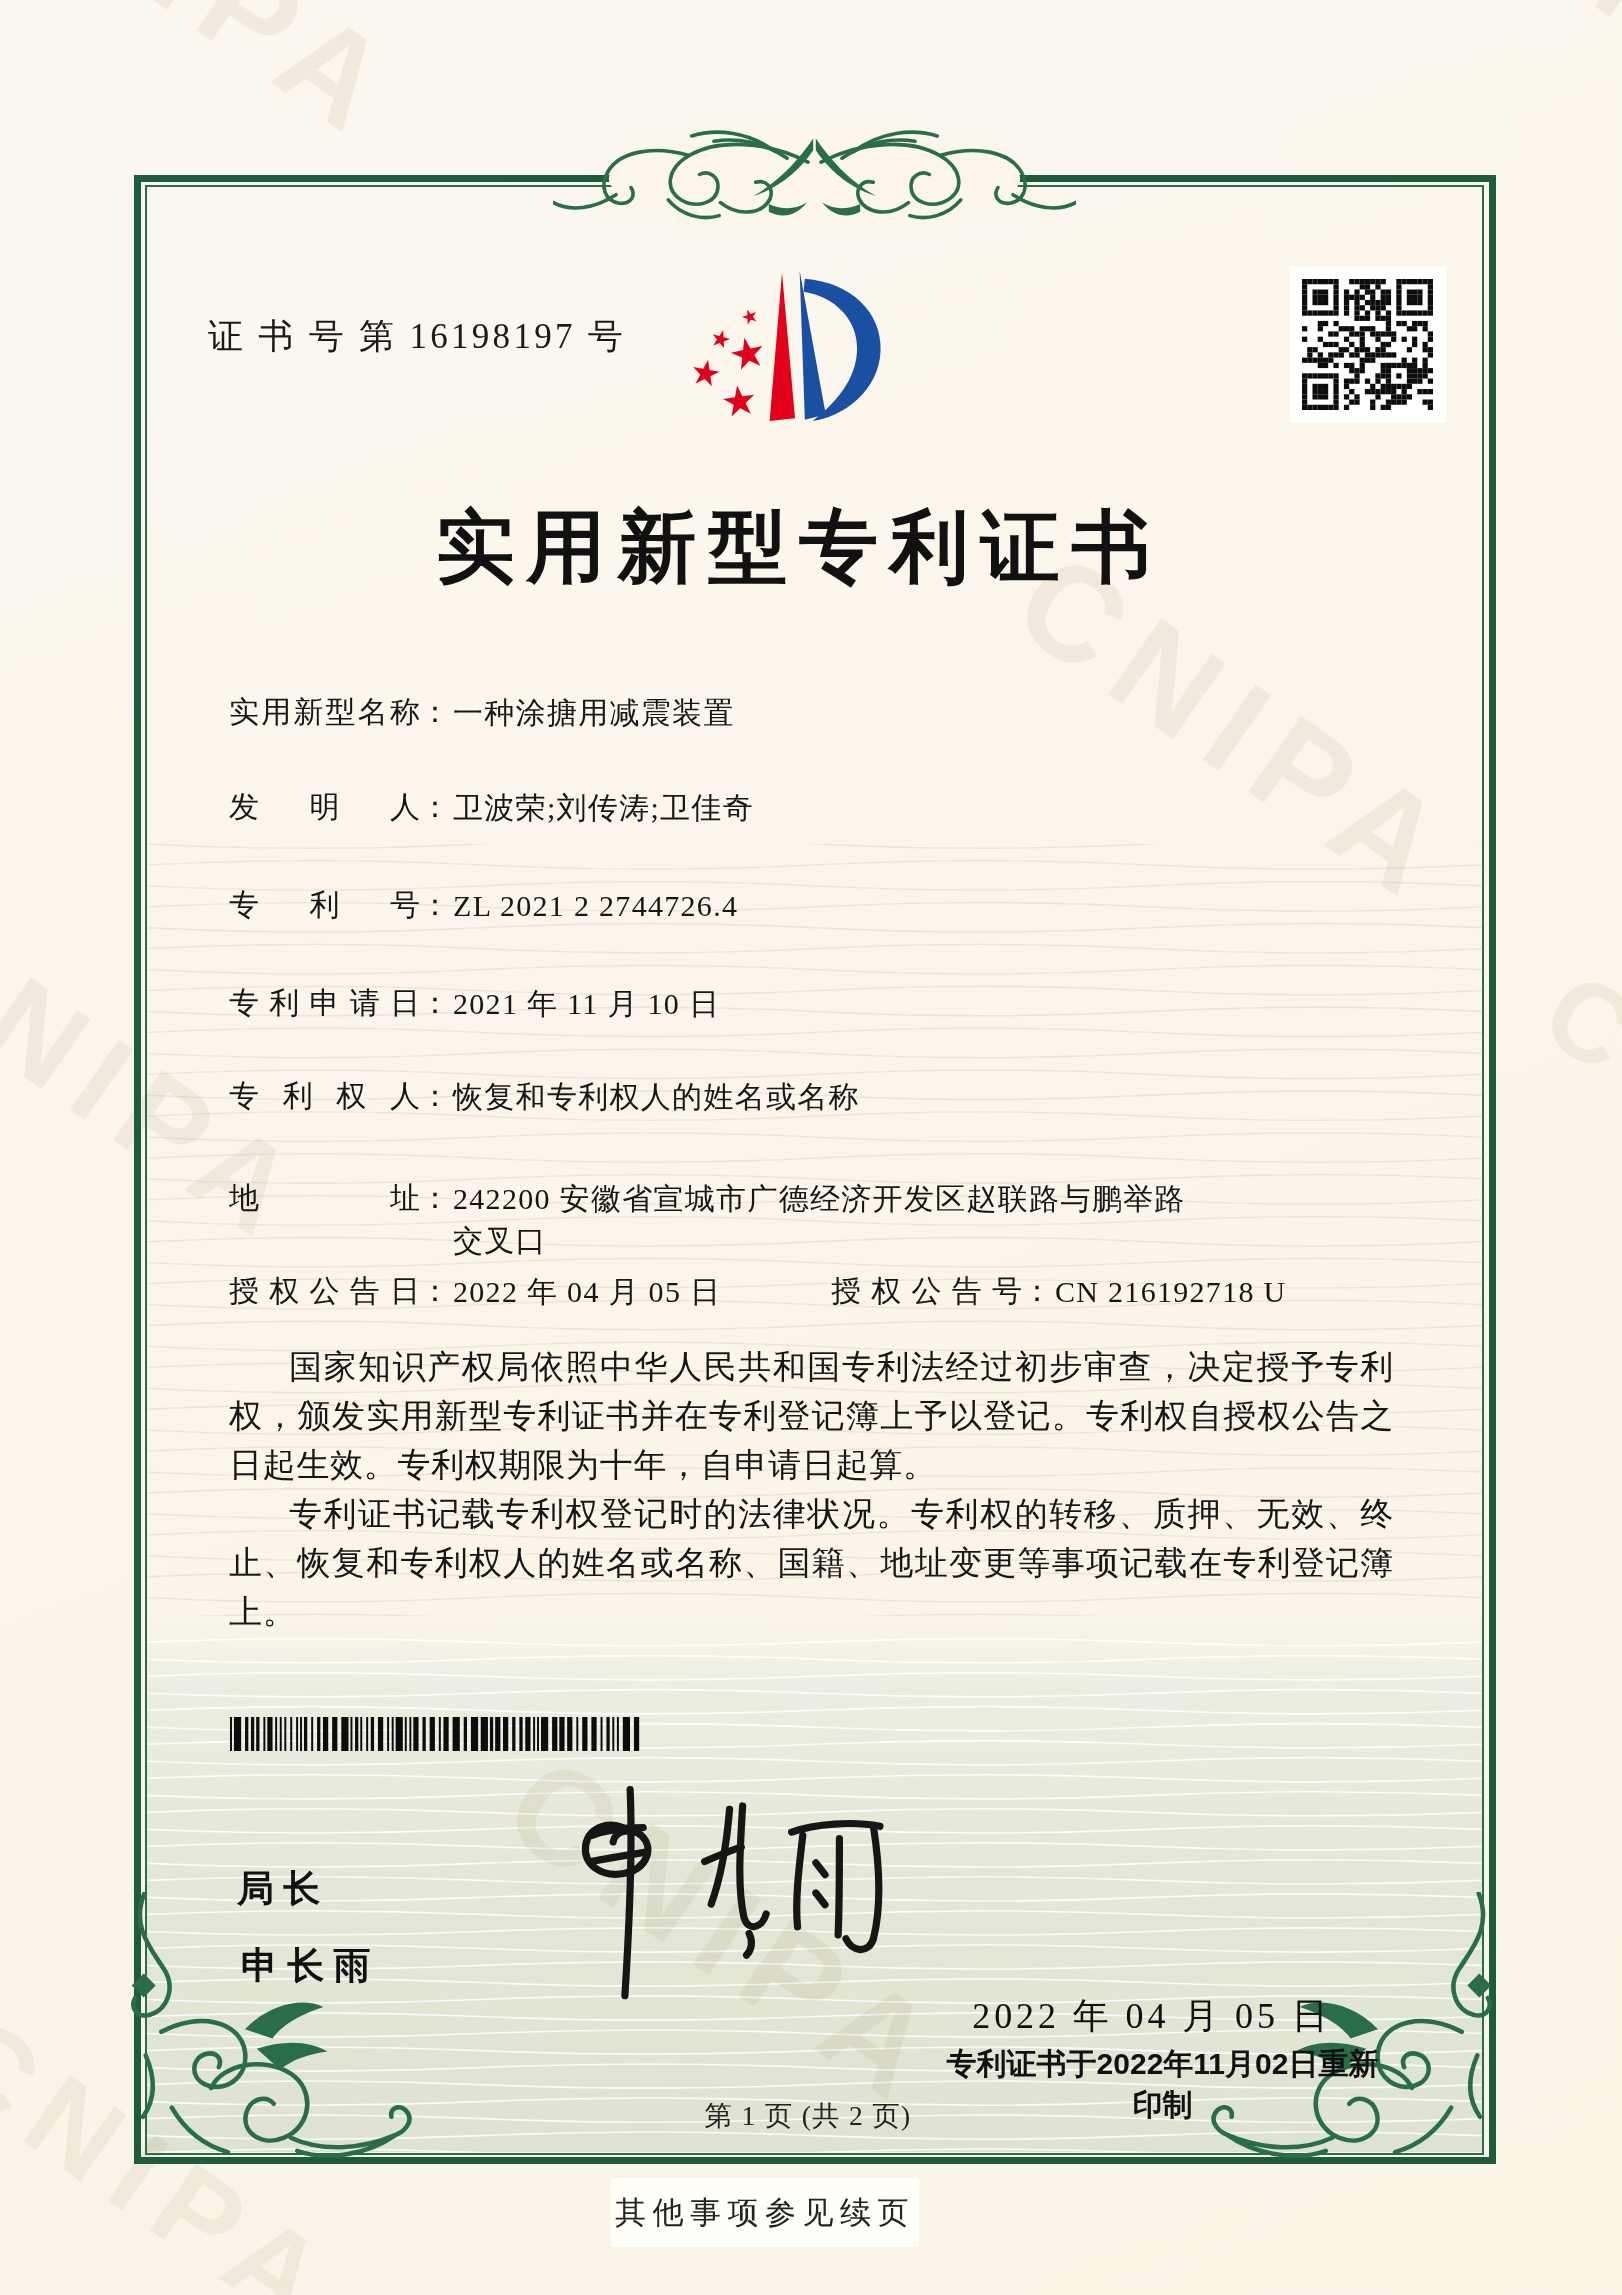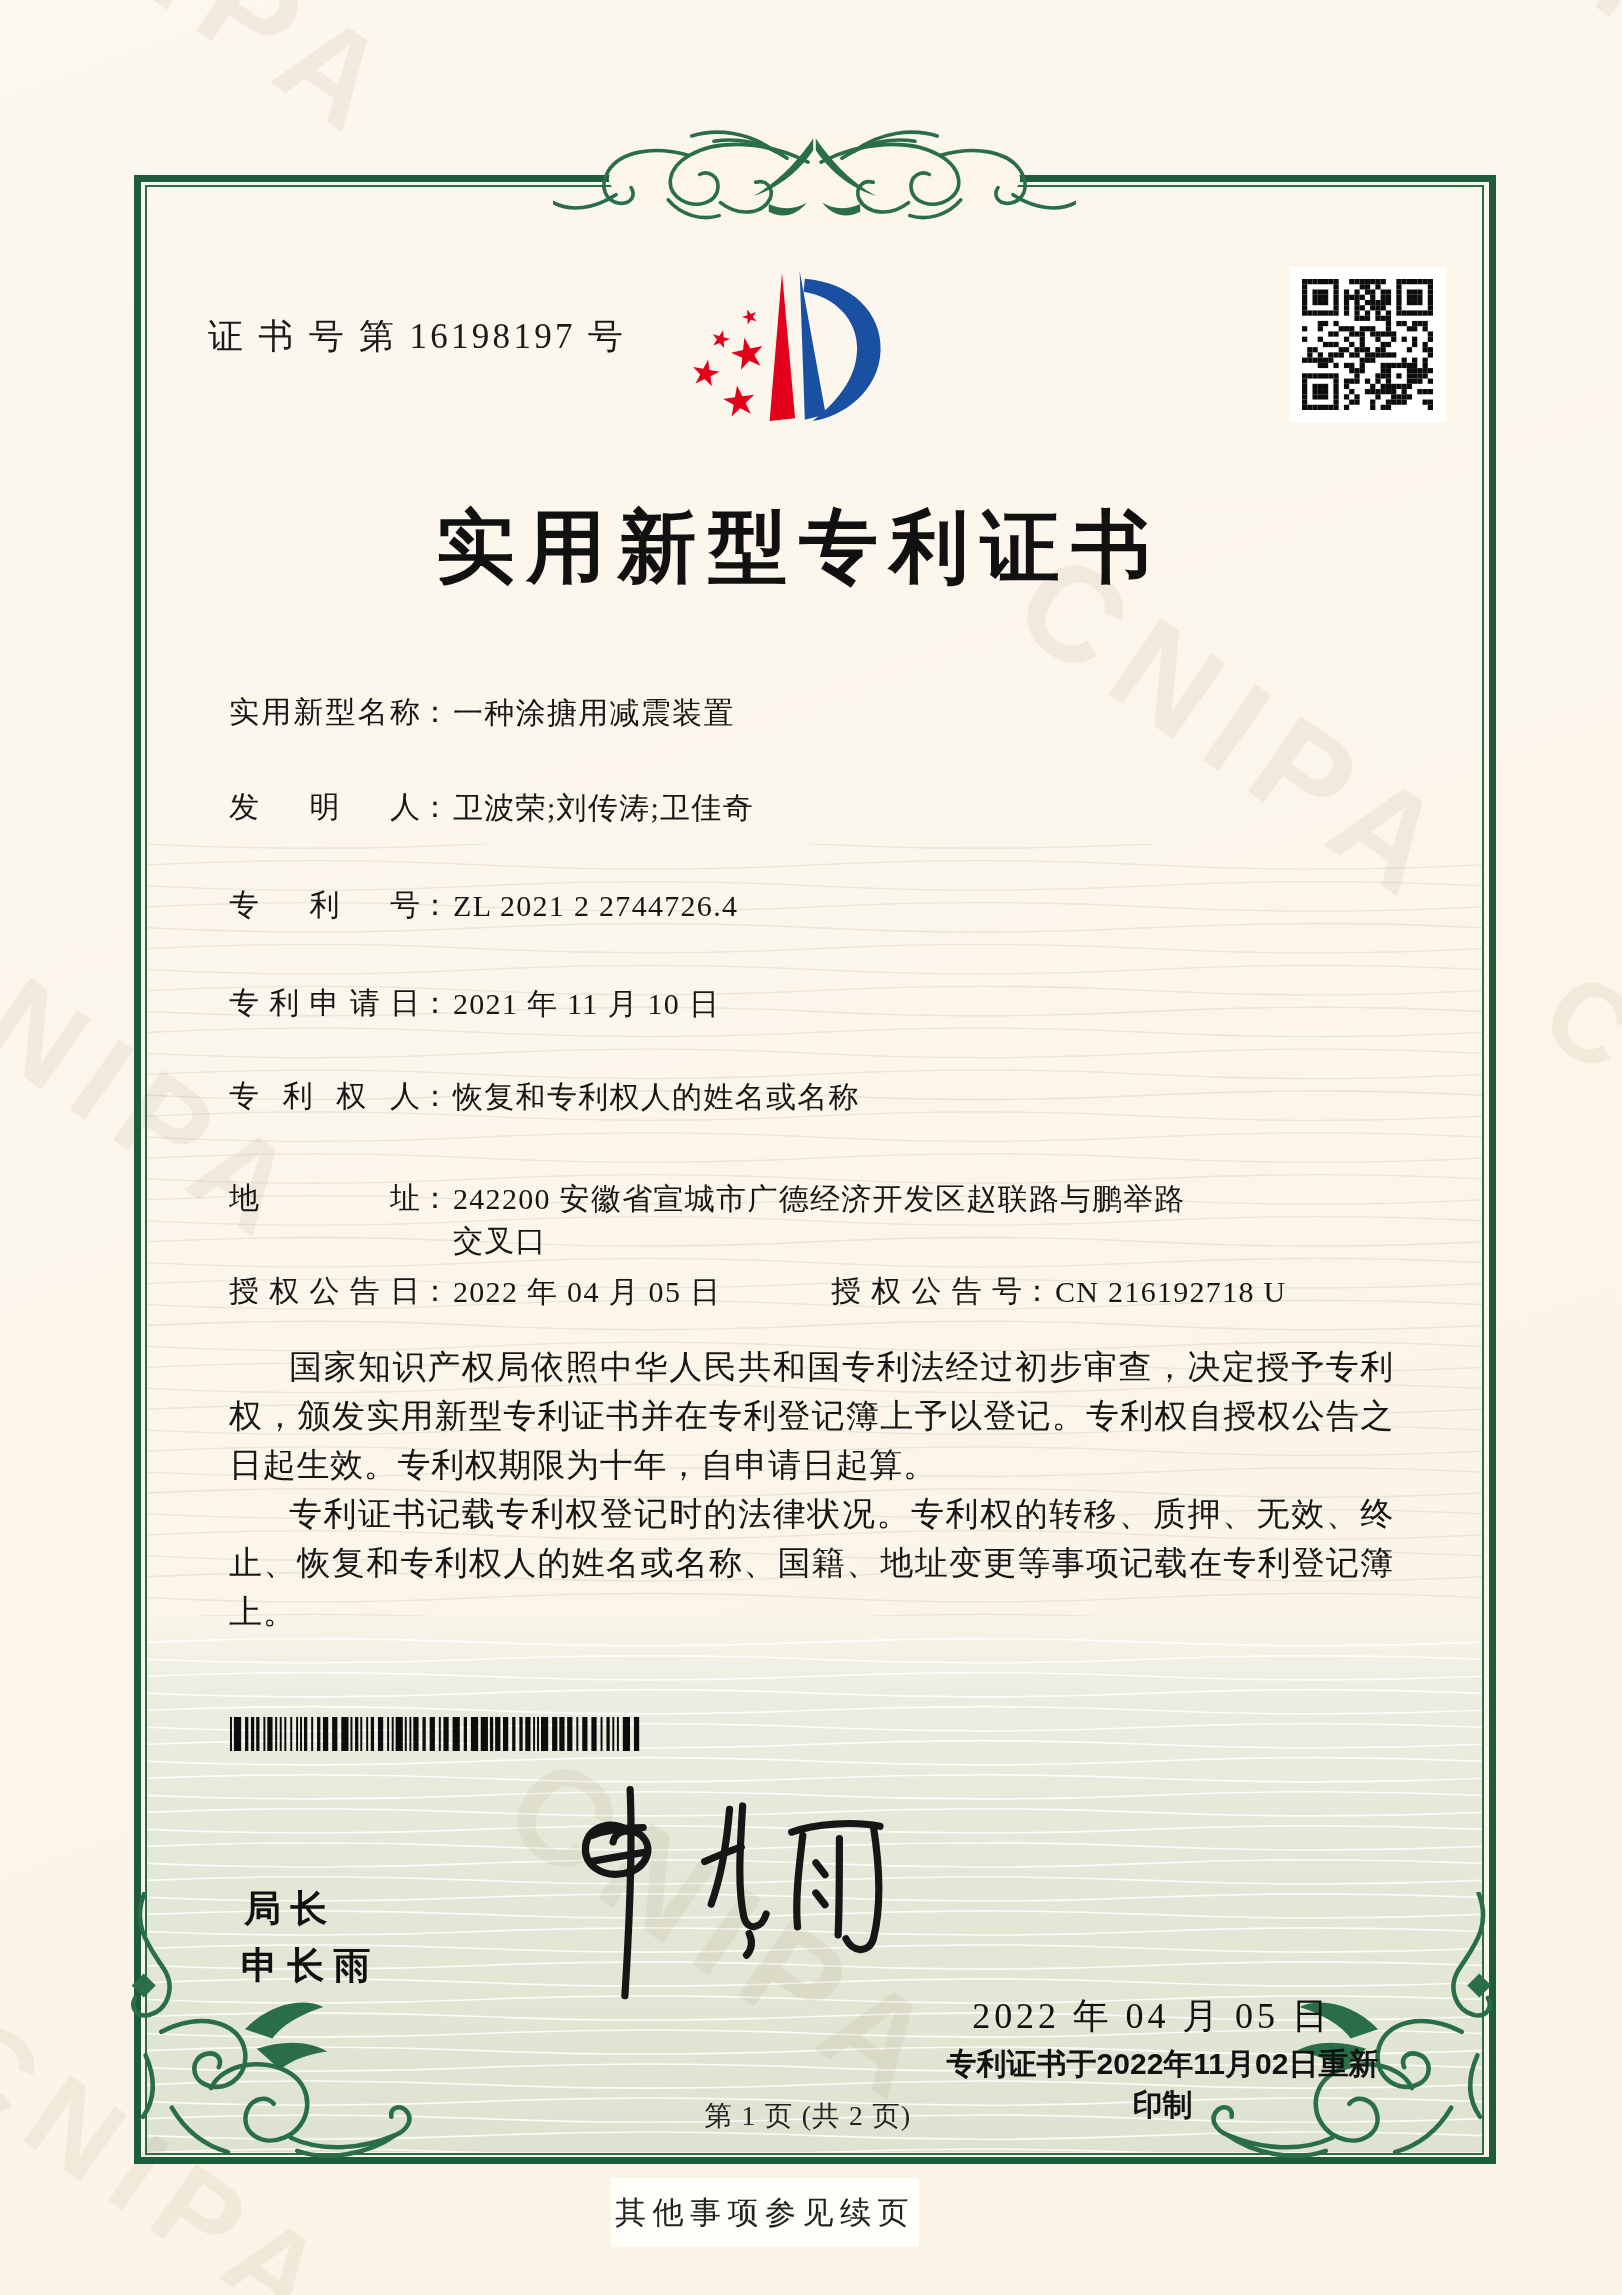--- a/index.html
+++ b/index.html
@@ -22,21 +22,21 @@
          font-weight:bold;letter-spacing:11.8px;color:#111;}
   .frow{position:absolute;left:229px;font-size:30px;color:#161616;white-space:nowrap;}
   .flabel{display:inline-flex;justify-content:space-between;width:191px;vertical-align:top;}
   .fcolon{display:inline-block;width:33px;vertical-align:top;}
   .fvalue{display:inline-block;max-width:759px;white-space:normal;line-height:1.40;vertical-align:top;letter-spacing:1.3px;}
   .pair2{position:absolute;left:602px;top:0;white-space:nowrap;}
   .paras{position:absolute;left:229px;top:1343px;width:1165px;font-size:33px;line-height:49px;
          text-align:justify;color:#161616;}
   .paras p{margin:0;text-indent:60px;letter-spacing:0.7px;}
   .hei{font-family:"Liberation Sans","DejaVu Sans",sans-serif;font-weight:bold;}
-  .signer-title{position:absolute;left:244px;top:1864px;font-size:37px;letter-spacing:9.2px;color:#111;margin-top:20px;}
+  .signer-title{position:absolute;left:237px;top:1864px;font-size:37px;letter-spacing:9.2px;color:#111;}
   .signer-name{position:absolute;left:241px;top:1941px;font-size:37px;letter-spacing:9.2px;color:#111;}
   .issue-date{position:absolute;left:936px;top:1992px;width:432px;text-align:center;font-size:36px;
               letter-spacing:3.9px;color:#111;}
   .reprint{position:absolute;left:940px;top:2044px;width:445px;text-align:center;font-size:30px;color:#111;}
   .pagenote{position:absolute;left:625px;top:2098px;width:366px;text-align:center;font-size:27.5px;
             letter-spacing:1.3px;color:#222;}
   .footnote{position:absolute;left:611px;top:2178px;width:308px;height:69px;background:#fffef9;
             text-align:center;line-height:69px;font-size:31px;letter-spacing:6.5px;color:#222;}
   .qrbox{position:absolute;left:1290px;top:267px;width:156px;height:156px;background:#ffffff;}
   .qrbox svg{position:absolute;left:12.4px;top:12.4px;}

